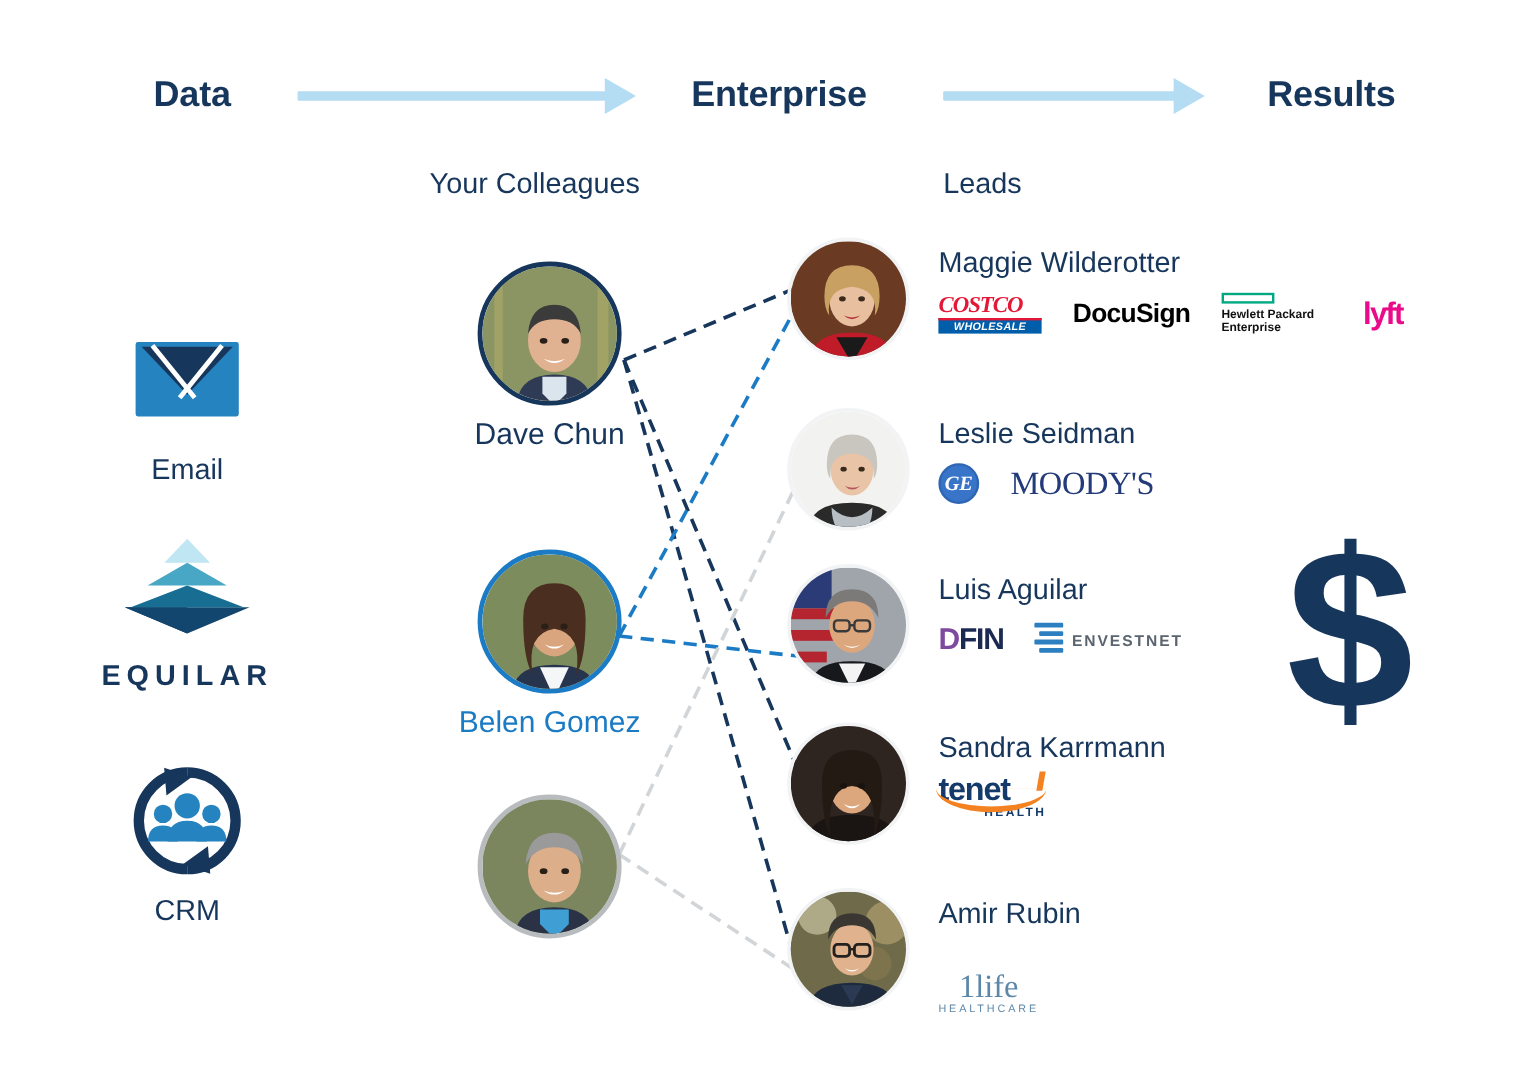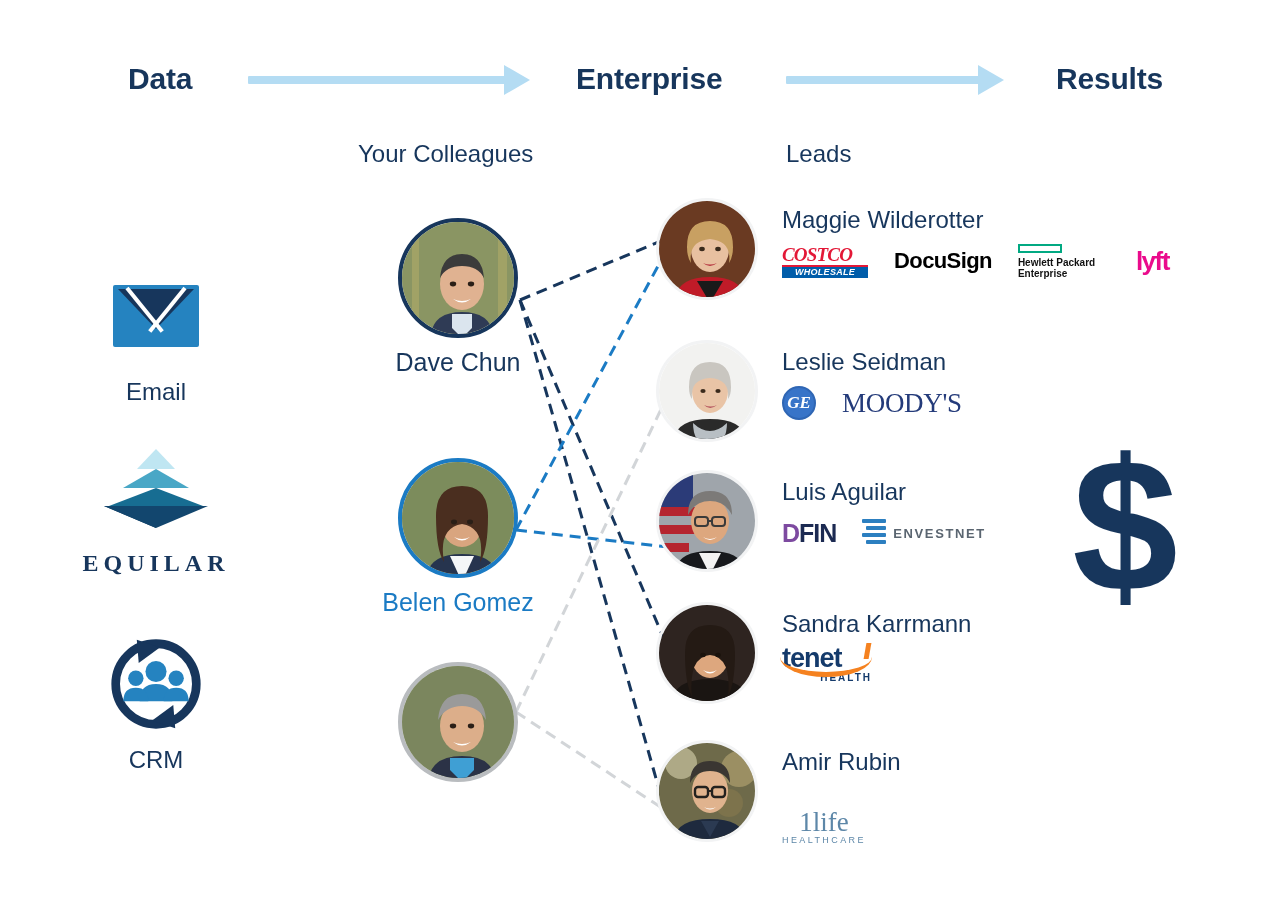--- a/index.html
+++ b/index.html
@@ -52,21 +52,21 @@
   #title-colleagues { left: 358px; top: 140px; }
   #title-leads      { left: 786px; top: 140px; }
 
   
   .src { position: absolute; width: 220px; text-align: center; left: 46px; }
   .src .cap {
     font-size: 24px; color: #17365c; margin-top: 14px; white-space: nowrap;
   }
   .src .glyph { height: 96px; display: flex; align-items: center; justify-content: center; }
   #src-email   { top: 268px; }
-  #src-equilar { top: 440px; font-family: Liberation Serif, serif; }
+  #src-equilar { top: 440px; }
   #src-crm     { top: 636px; }
 
   
   .env { position: relative; width: 86px; height: 62px; }
   .env .body {
     position: absolute; inset: 0; background: #2583c0; border-radius: 2px;
   }
   .env .flap {
     position: absolute; left: 5px; top: 4px;
     width: 0; height: 0;

